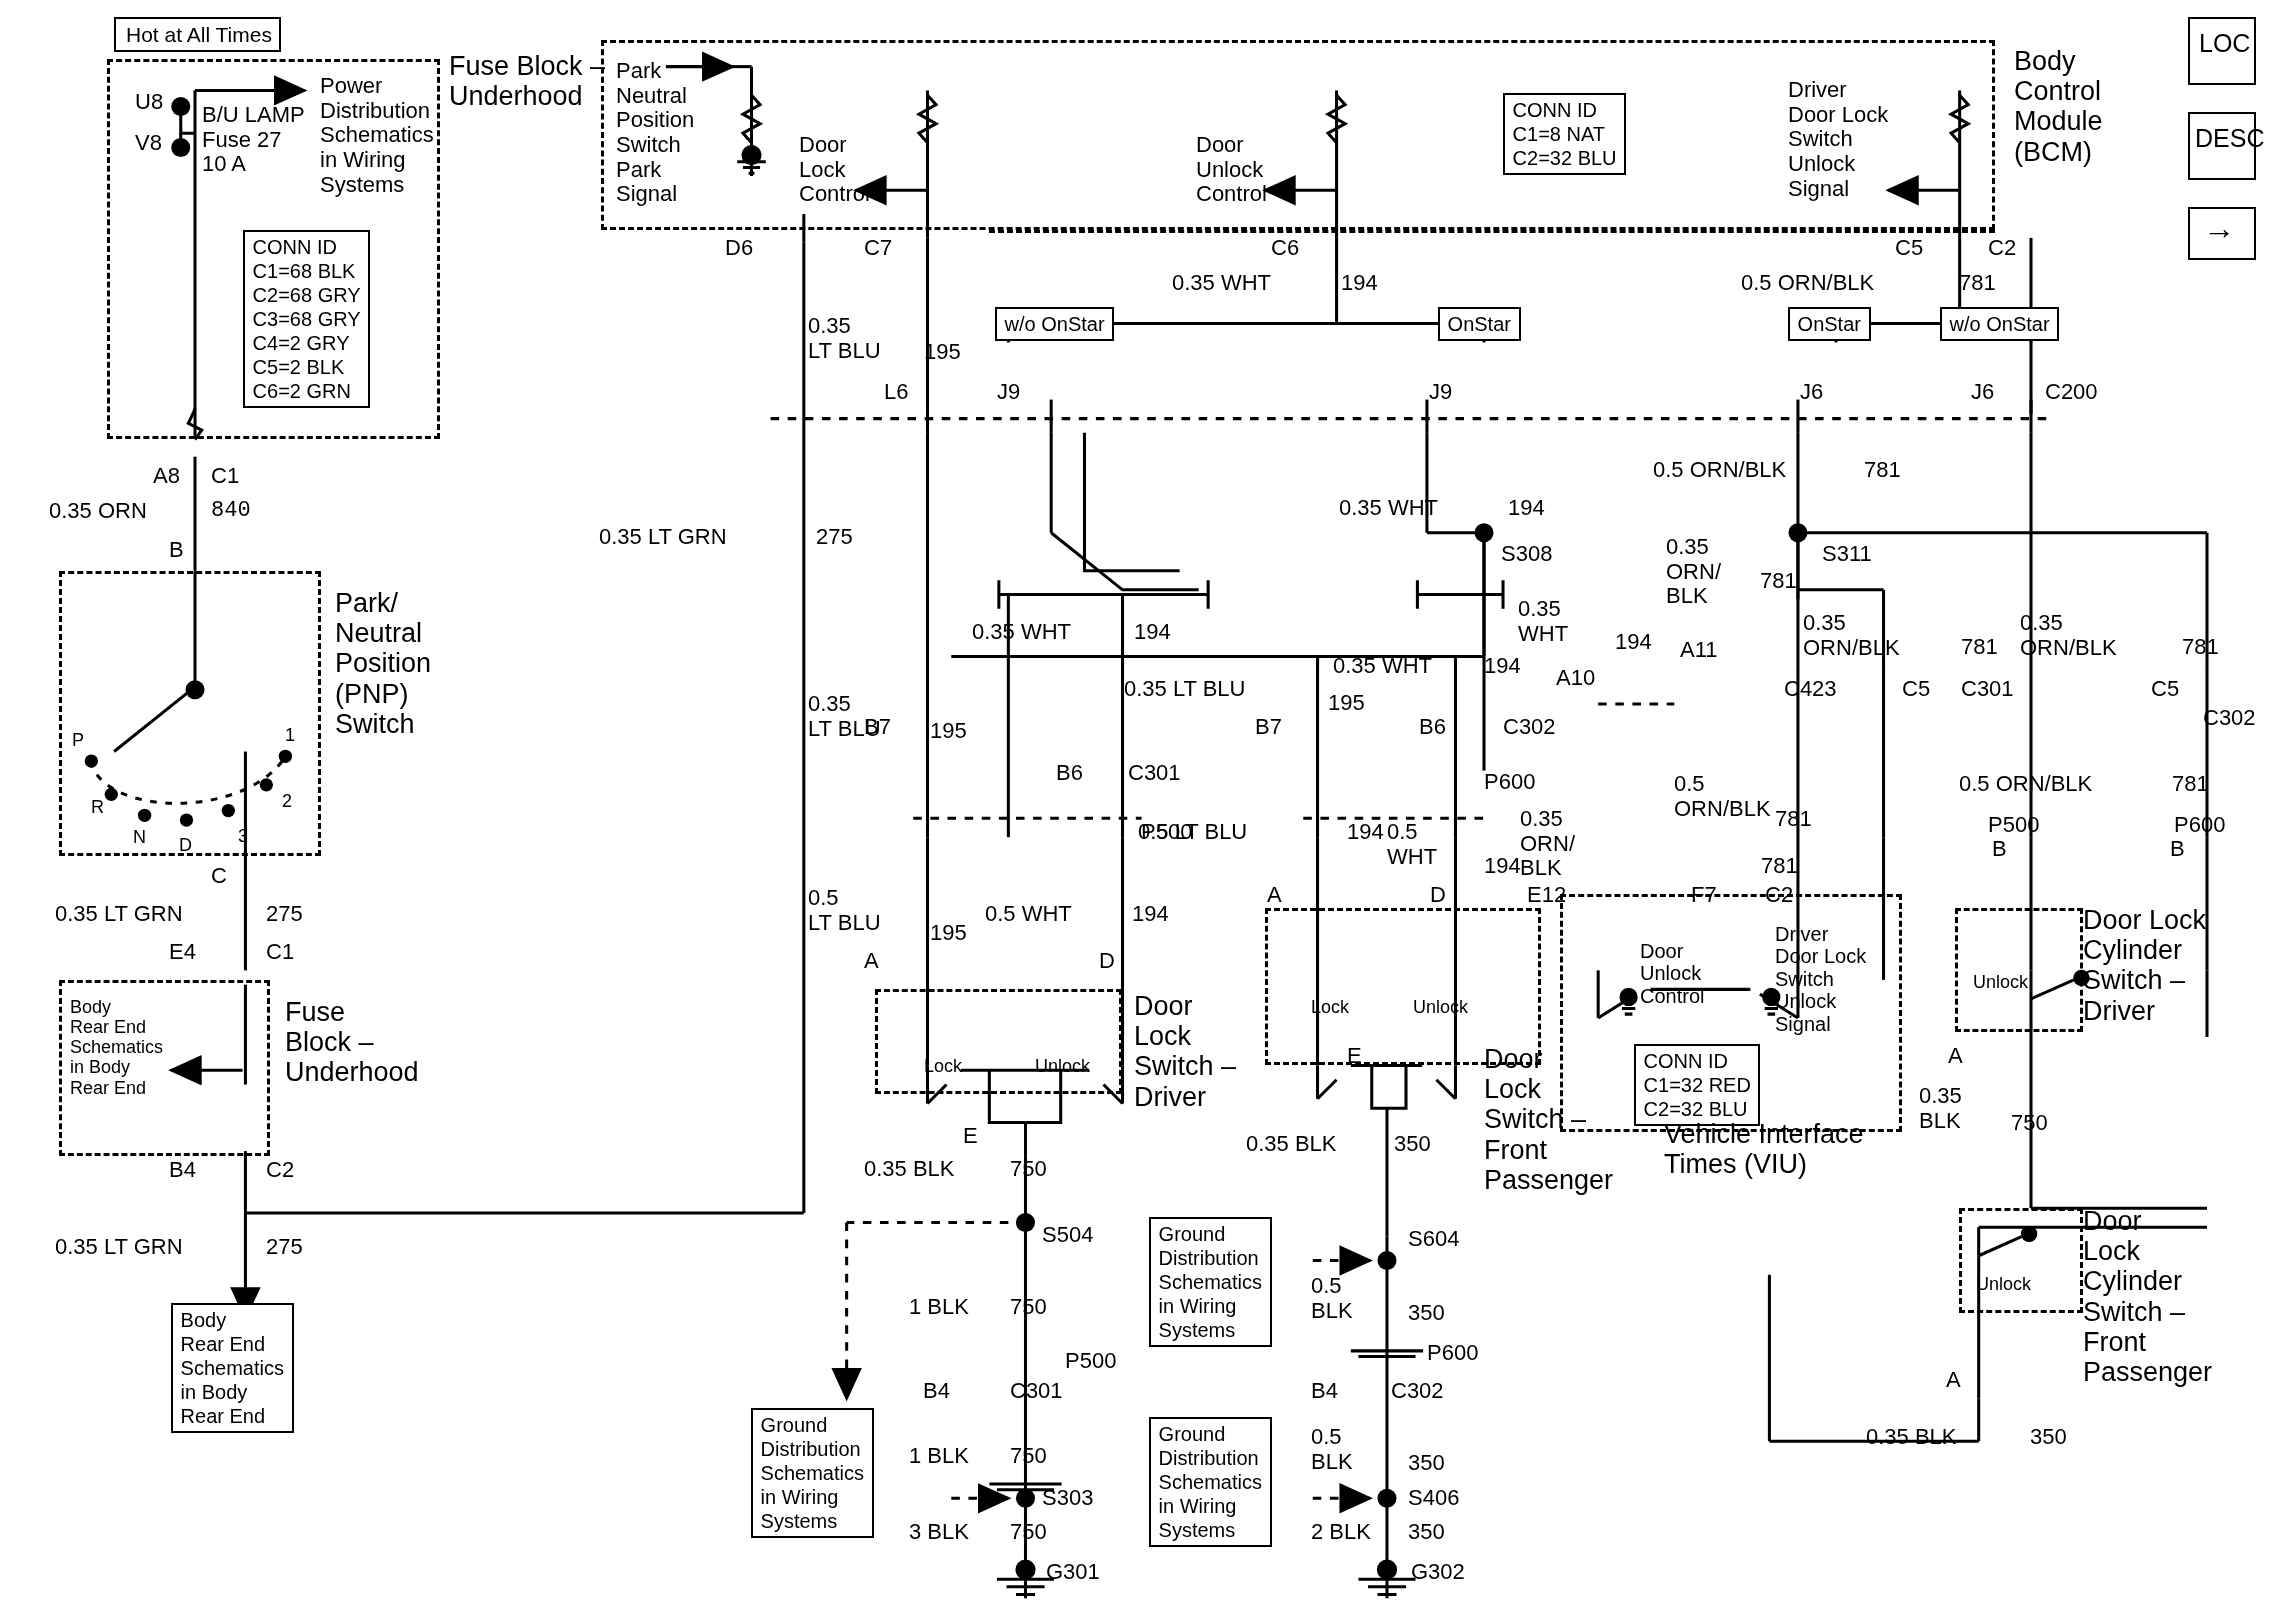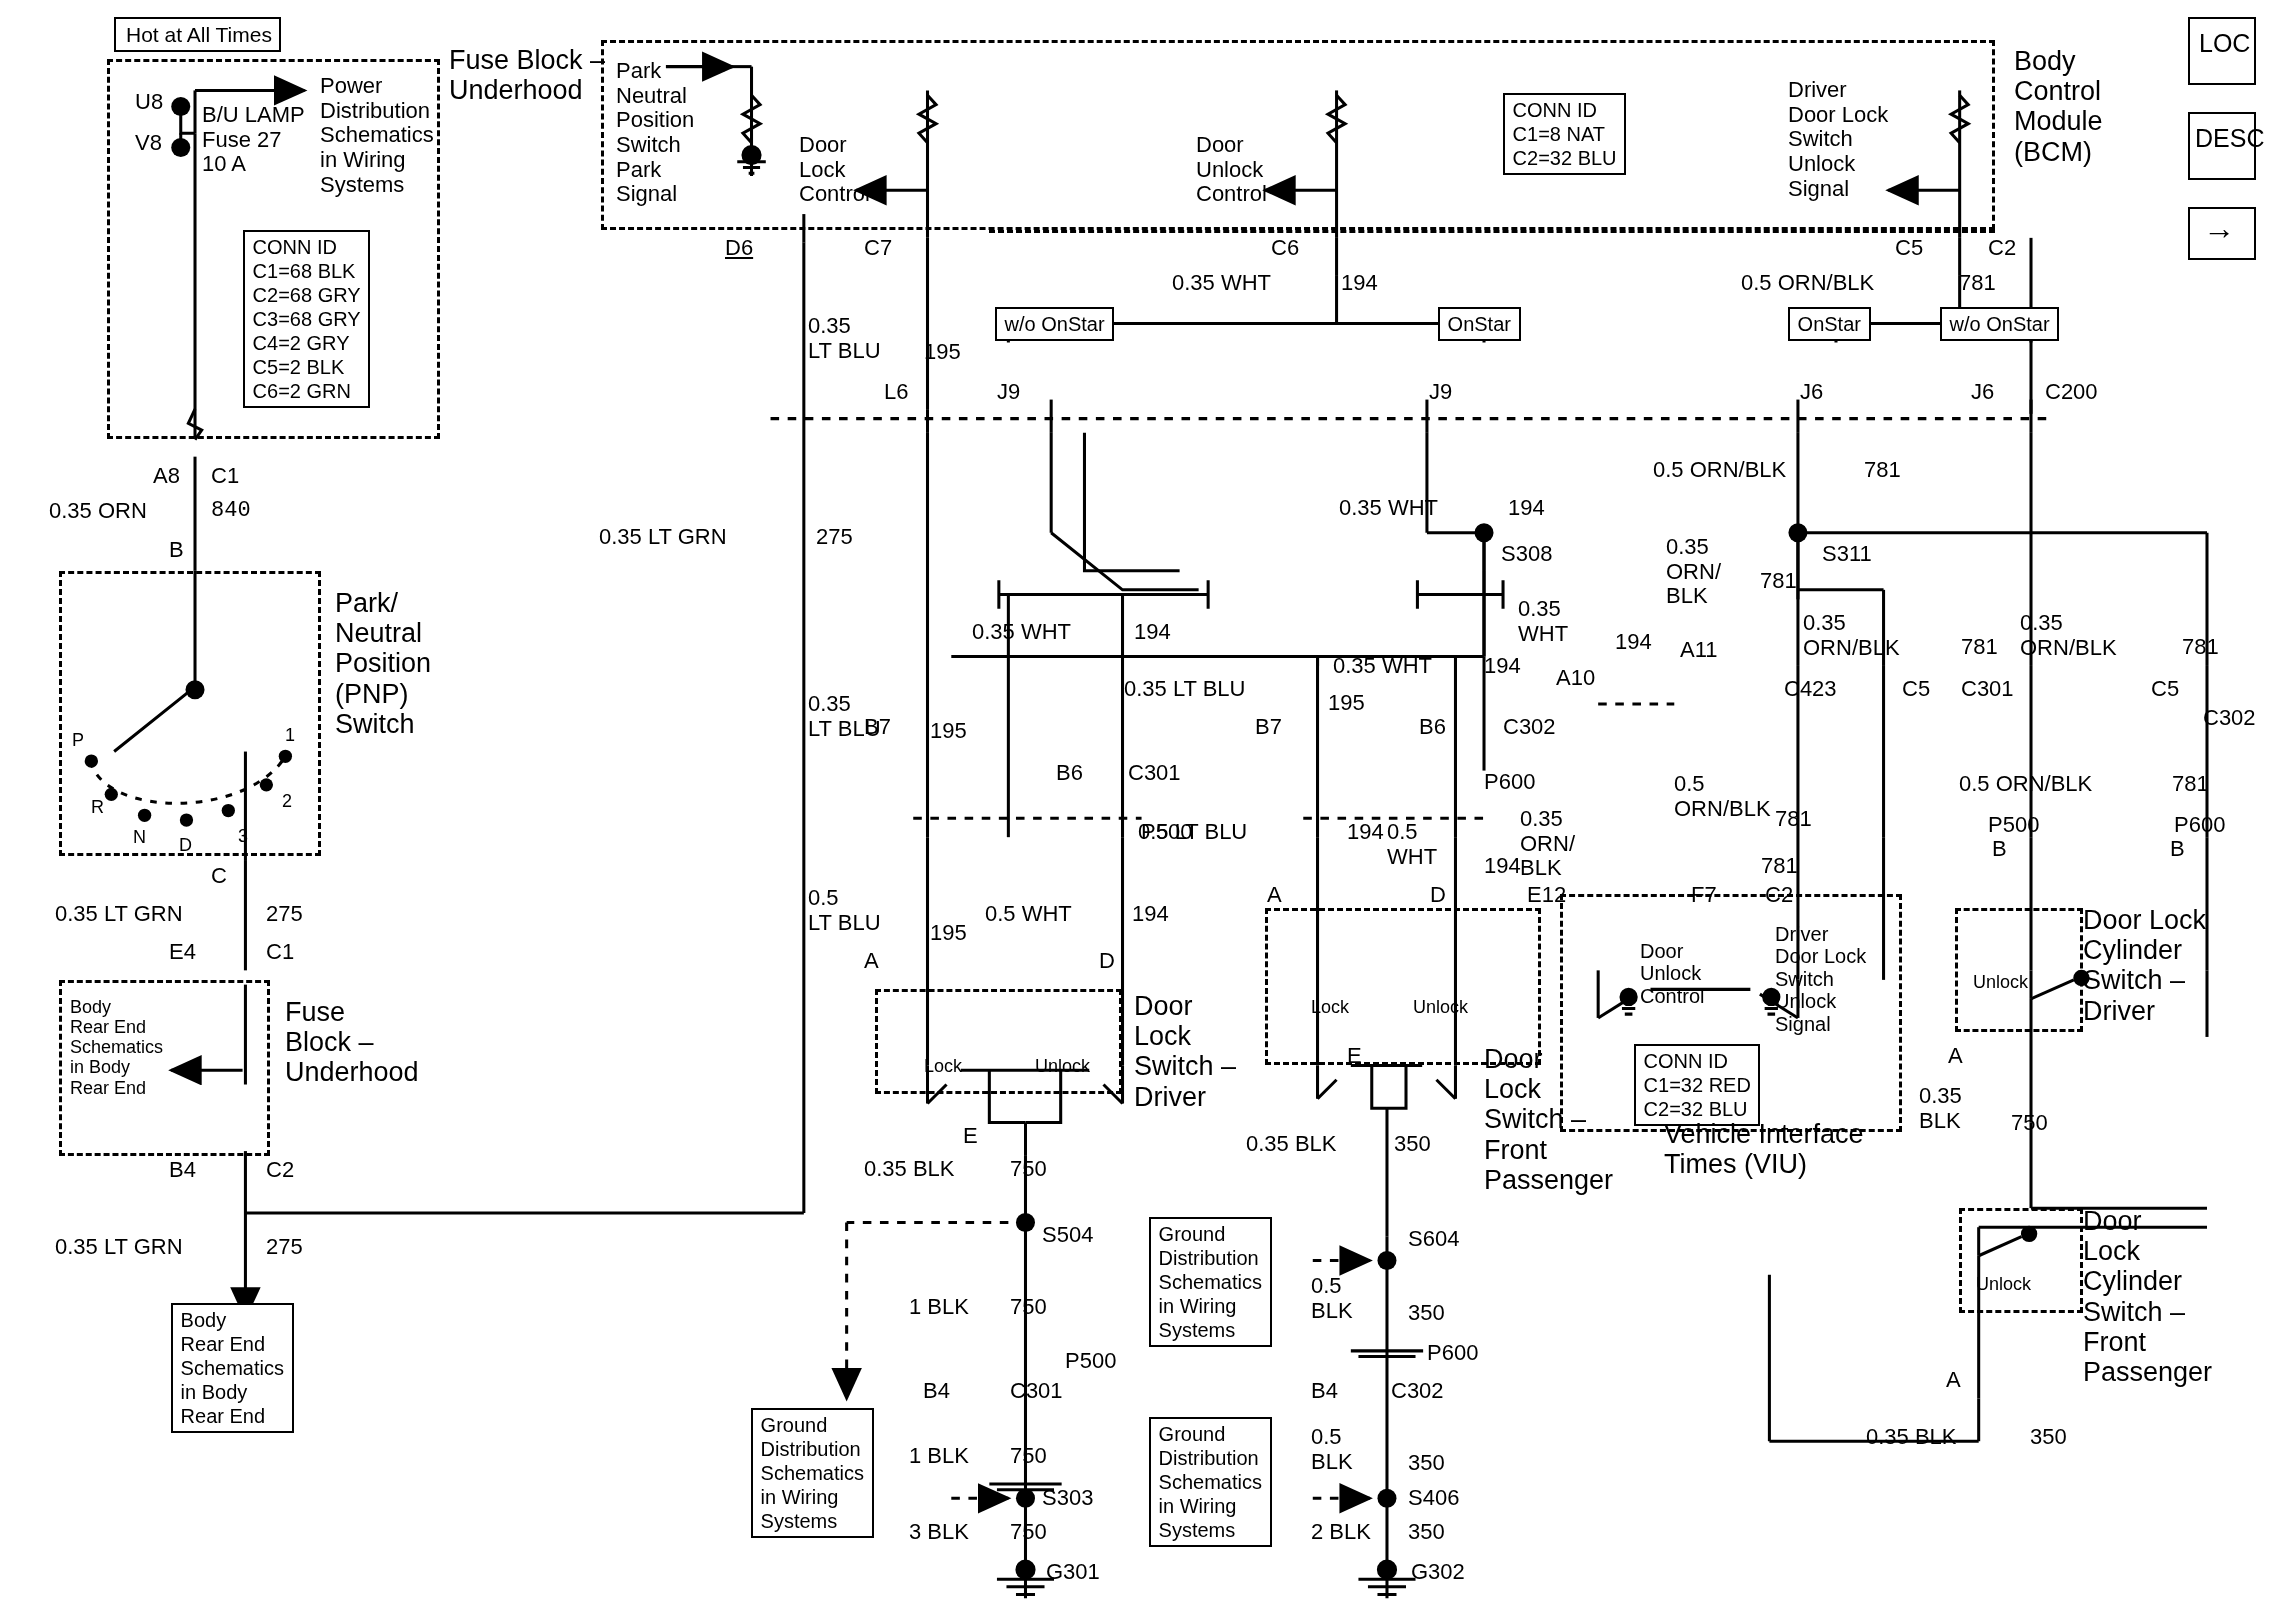--- a/index.html
+++ b/index.html
@@ -314,21 +314,21 @@
   <div class="lbl" style="left:135px;top:90px;"><span>U8</span></div>
   <div class="lbl" style="left:135px;top:131px;"><span>V8</span></div>
   <div class="lbl" style="left:202px;top:103px;"><span>B/U LAMP
 Fuse 27
 10 A</span></div>
   <div class="lbl" style="left:320px;top:74px;"><span>Power
 Distribution
 Schematics
 in Wiring
 Systems</span></div>
-  <div class="lbl" style="left:449px;top:45px;font-size:27px;"><span>Fuse Block –
+  <div class="lbl" style="left:449px;top:51px;font-size:27px;"><span>Fuse Block –
 Underhood</span></div>
 
   <div class="lbl" style="left:133px;top:464px;margin-left:20px;"><span>A8</span></div>
   <div class="lbl" style="left:211px;top:464px;"><span>C1</span></div>
   <div class="lbl" style="left:49px;top:499px;"><span>0.35 ORN</span></div>
   <div class="lbl" style="left:211px;top:499px;font-family:Liberation Mono, monospace;"><span>840</span></div>
   <div class="lbl" style="left:169px;top:538px;"><span>B</span></div>
 
   <div class="lbl" style="left:335px;top:588px;font-size:27px;"><span>Park/
 Neutral
@@ -382,21 +382,21 @@
   <div class="lbl" style="left:1788px;top:78px;"><span>Driver
 Door Lock
 Switch
 Unlock
 Signal</span></div>
   <div class="lbl" style="left:2014px;top:46px;font-size:27px;"><span>Body
 Control
 Module
 (BCM)</span></div>
 
-  <div class="lbl" style="left:725px;top:236px;text-decoration:underline;"><span>D6</span></div>
+  <div class="lbl" style="left:725px;top:236px;"><span>D6</span></div>
   <div class="lbl" style="left:864px;top:236px;"><span>C7</span></div>
   <div class="lbl" style="left:1271px;top:236px;"><span>C6</span></div>
   <div class="lbl" style="left:1895px;top:236px;"><span>C5</span></div>
   <div class="lbl" style="left:1988px;top:236px;"><span>C2</span></div>
 
   <div class="lbl" style="left:1172px;top:271px;"><span>0.35 WHT</span></div>
   <div class="lbl" style="left:1341px;top:271px;"><span>194</span></div>
   <div class="lbl" style="left:1741px;top:271px;"><span>0.5 ORN/BLK</span></div>
   <div class="lbl" style="left:1959px;top:271px;"><span>781</span></div>
 

